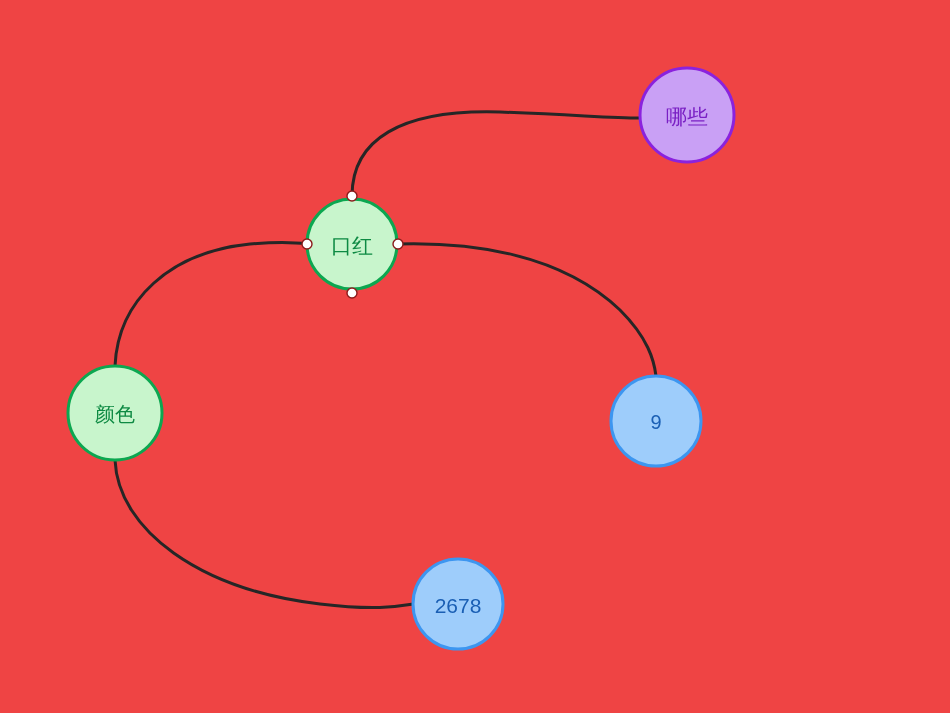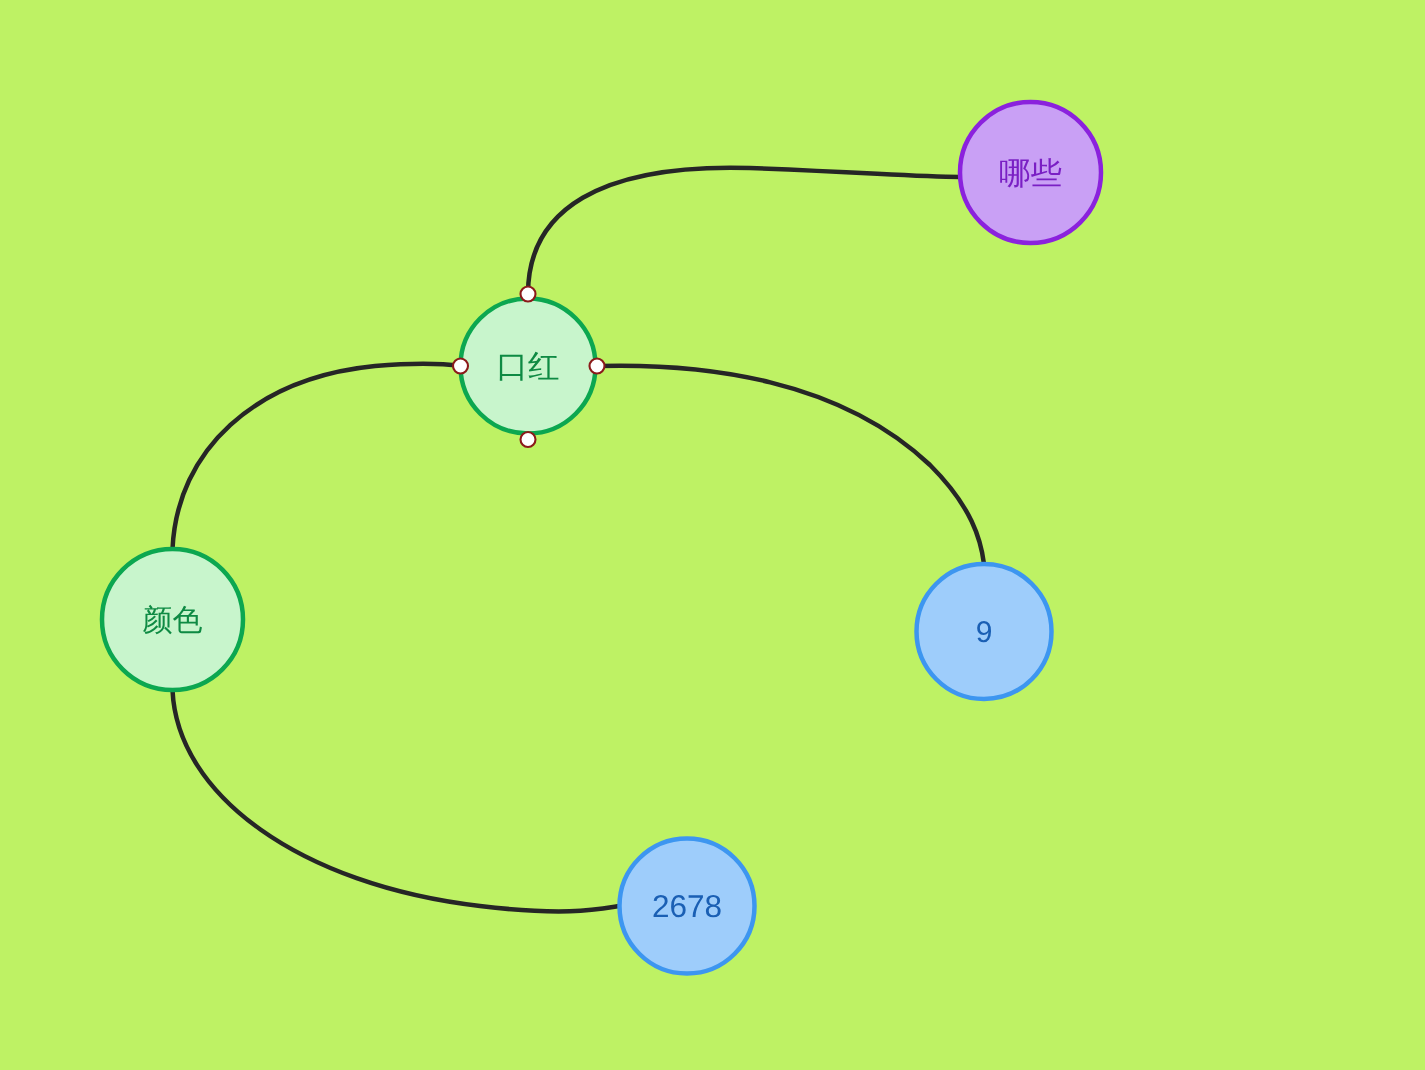--- a/index.html
+++ b/index.html
@@ -11,21 +11,21 @@
   body {
     width: 950px;
     height: 713px;
     overflow: hidden;
     font-family: "Liberation Sans", "DejaVu Sans", sans-serif;
   }
   #graph-canvas {
     position: relative;
     width: 950px;
     height: 713px;
-    background: #bef264;
+    background: #ef4444;
   }
   #graph-svg {
     position: absolute;
     left: 0;
     top: 0;
     width: 950px;
     height: 713px;
     display: block;
   }
   .edge-path {

